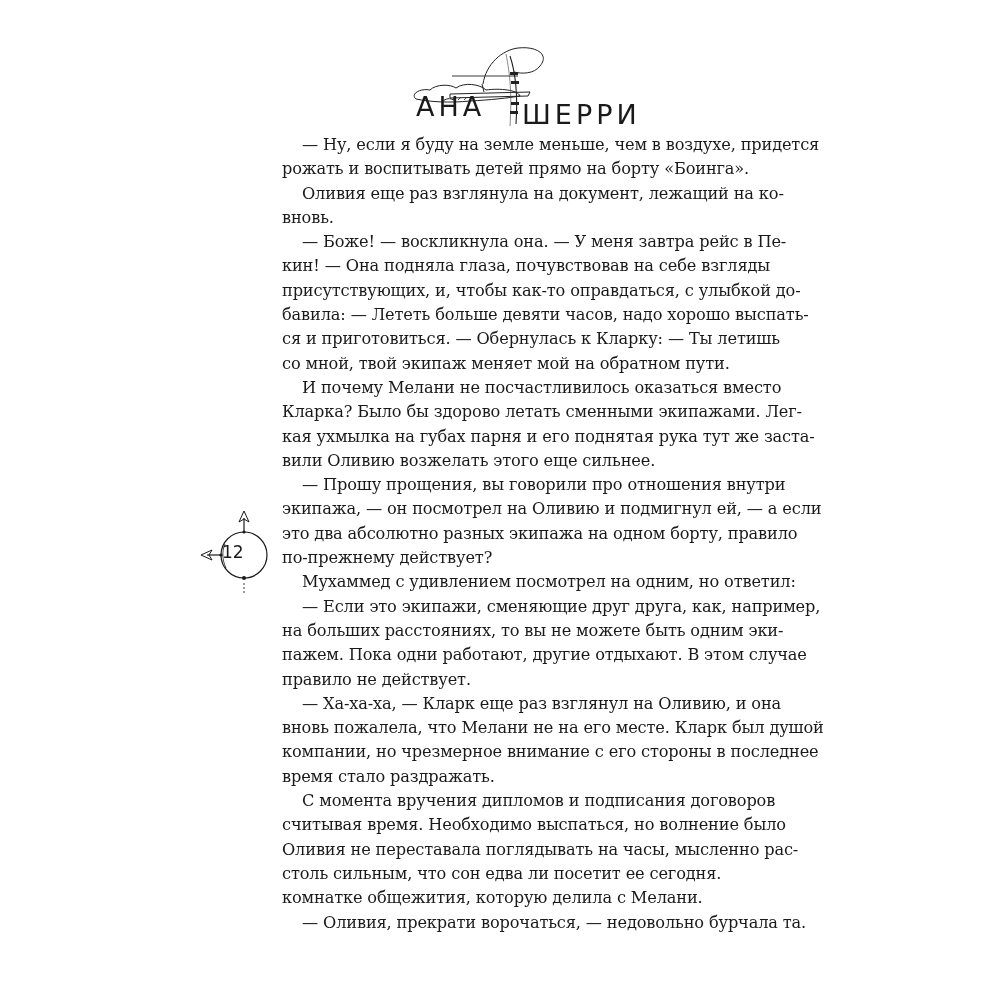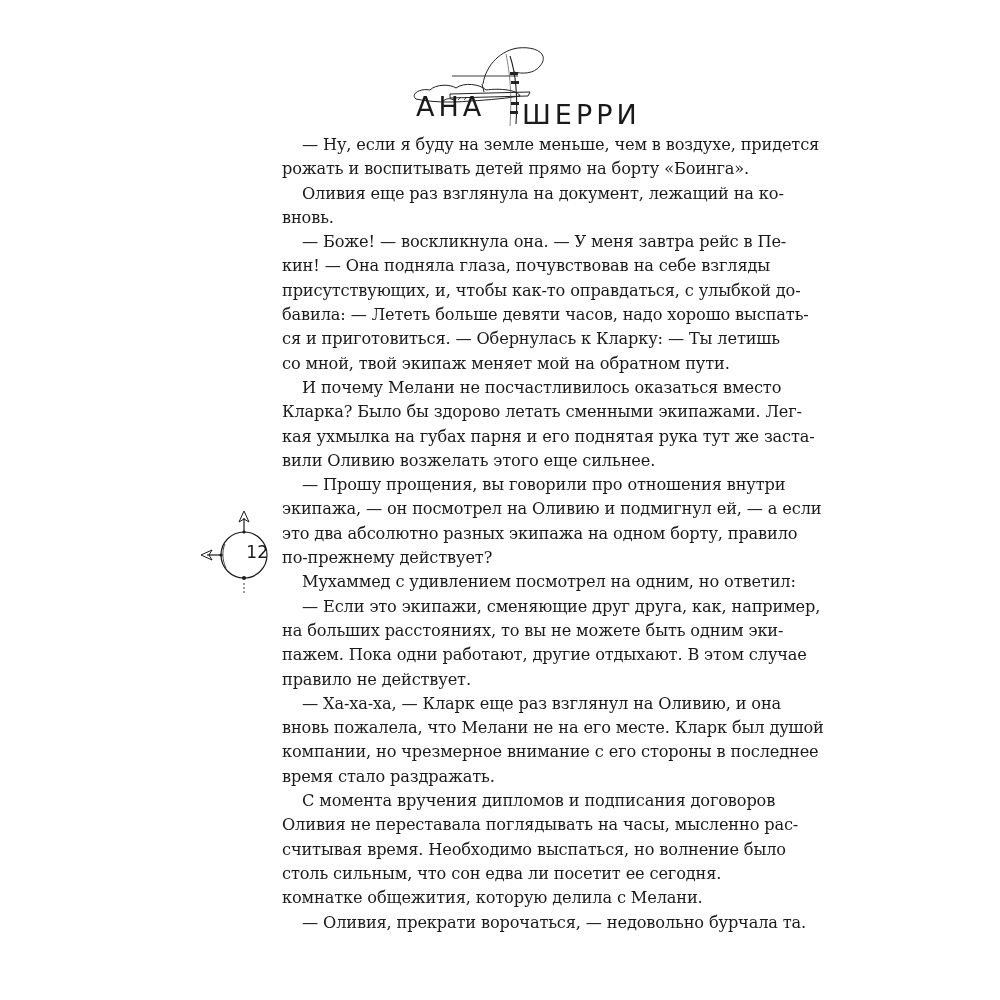--- a/index.html
+++ b/index.html
@@ -13,21 +13,21 @@
   .author.first { left: 26px; }
   .author.last { left: 132px; margin-top: 8px; }
 
   .body-text { position: absolute; left: 282px; top: 133px; width: 488px; }
   .line { font-size: 16.2px; line-height: 24.3px; height: 24.3px; white-space: nowrap;
           text-align: justify; text-align-last: justify; overflow: visible; letter-spacing: -0.15px; }
   .line.indent { padding-left: 20px; }
   .line.last { text-align-last: left; }
 
   .page-num-wrap { position: absolute; left: 198px; top: 508px; width: 80px; height: 90px; }
-  .page-number { position: absolute; left: 24px; top: 34px; width: 46px; text-align: right;
+  .page-number { position: absolute; left: 24px; top: 34px; width: 46px; text-align: left;
                  font-family: "DejaVu Sans", "Liberation Sans", sans-serif; font-size: 17px; color: #1a1a1a; }
 </style>
 </head>
 <body>
 
 <div class="header">
   <svg width="240" height="90" viewBox="0 0 240 90">
 
     <path d="M26 55 C20 50, 30 44, 40 46 C46 40, 60 40, 66 44 C74 38, 90 40, 96 46 C110 44, 128 46, 130 52 C118 54, 100 56, 80 57 C60 59, 40 58, 26 55 Z" fill="none" stroke="#222" stroke-width="1"></path>
     <path d="M52 58 C56 54, 60 54, 64 56" fill="none" stroke="#222" stroke-width="1"></path>
@@ -95,18 +95,18 @@
     <div class="line indent last">Мухаммед с удивлением посмотрел на одним, но ответил:</div>
     <div class="line indent">— Если это экипажи, сменяющие друг друга, как, например,</div>
     <div class="line">на больших расстояниях, то вы не можете быть одним эки-</div>
     <div class="line">пажем. Пока одни работают, другие отдыхают. В этом случае</div>
     <div class="line last">правило не действует.</div>
     <div class="line indent">— Ха-ха-ха, — Кларк еще раз взглянул на Оливию, и она</div>
     <div class="line">вновь пожалела, что Мелани не на его месте. Кларк был душой</div>
     <div class="line">компании, но чрезмерное внимание с его стороны в последнее</div>
     <div class="line last">время стало раздражать.</div>
     <div class="line indent">С момента вручения дипломов и подписания договоров</div>
+    <div class="line">считывая время. Необходимо выспаться, но волнение было</div>
     <div class="line">Оливия не переставала поглядывать на часы, мысленно рас-</div>
-    <div class="line">считывая время. Необходимо выспаться, но волнение было</div>
     <div class="line last">столь сильным, что сон едва ли посетит ее сегодня.</div>
     <div class="line last">комнатке общежития, которую делила с Мелани.</div>
     <div class="line indent">— Оливия, прекрати ворочаться, — недовольно бурчала та.</div>
   </div>
 
 </body></html>

